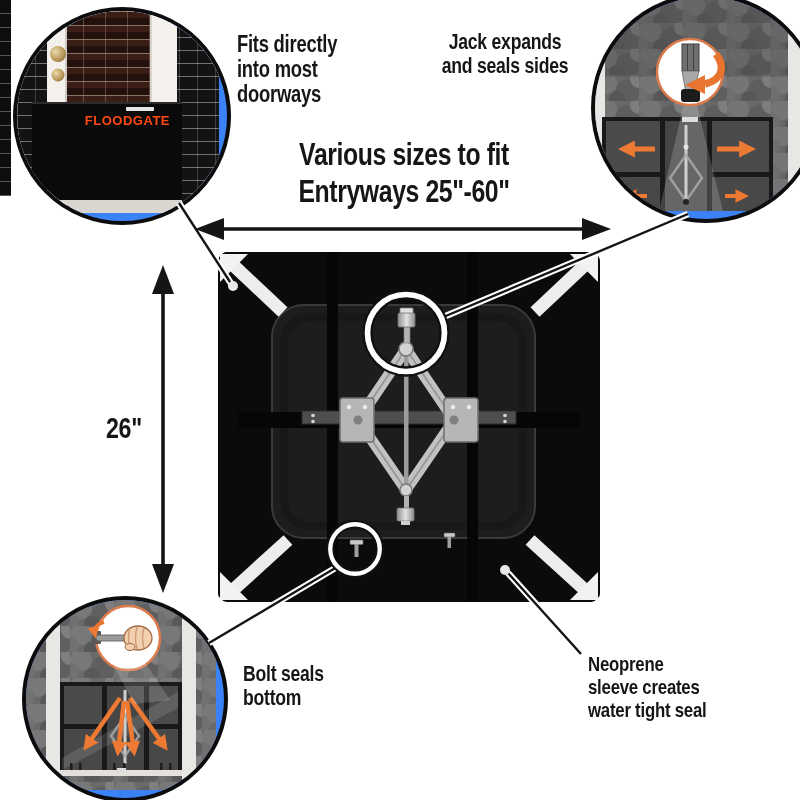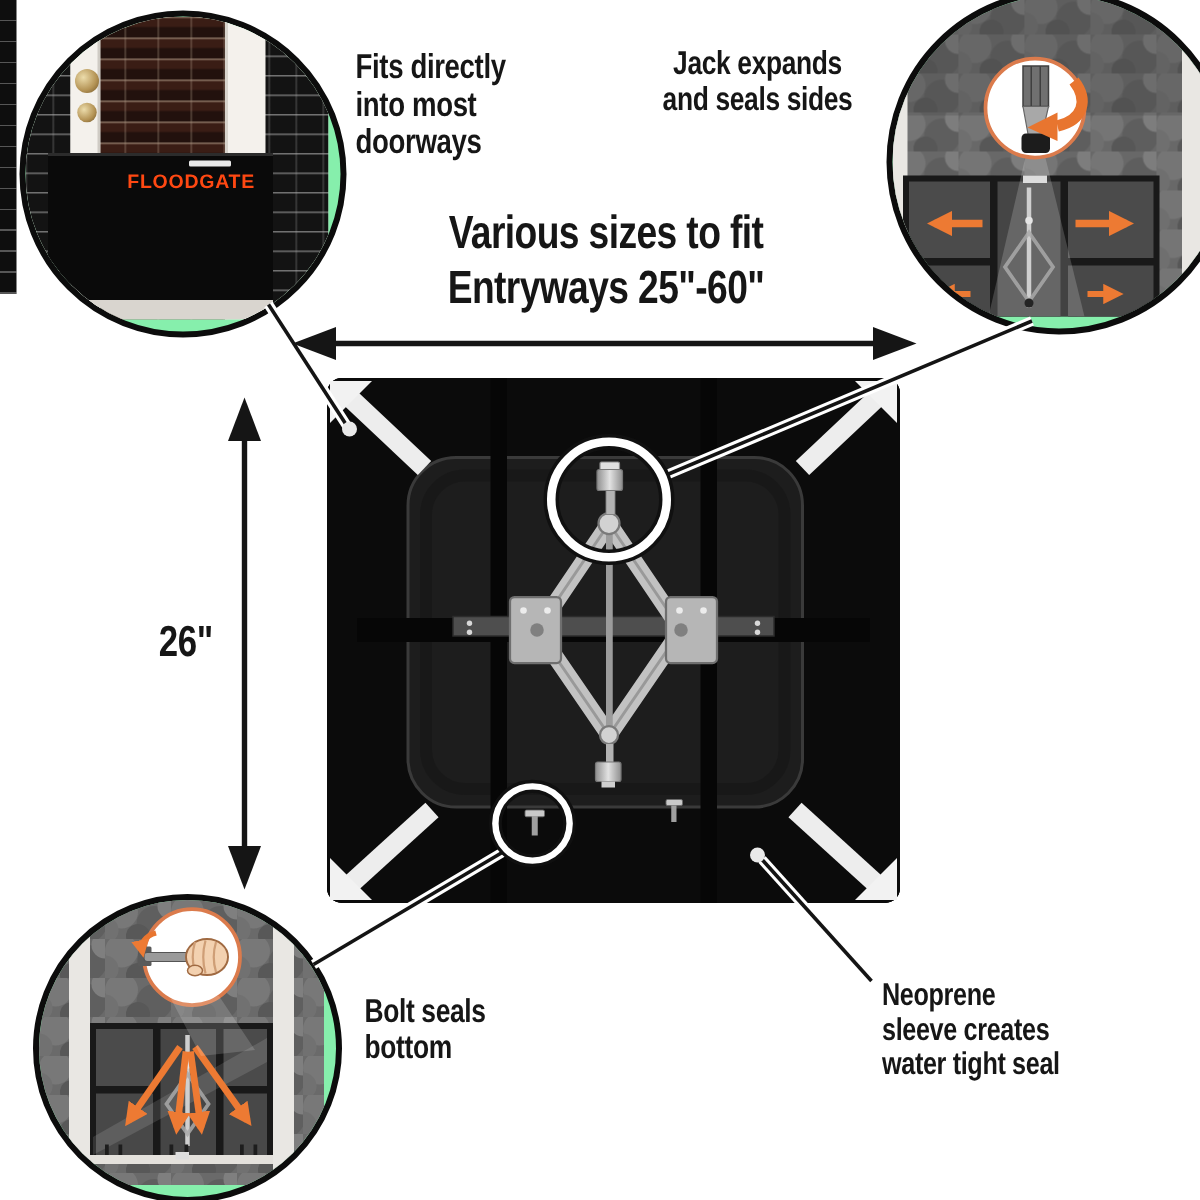--- a/index.html
+++ b/index.html
@@ -12,21 +12,21 @@
   .lbl-fits{left:237px;top:32px;font-size:23px;line-height:25px;}
   .lbl-jack{left:425px;top:30px;width:160px;text-align:center;font-size:22px;line-height:24px;transform-origin:center top;}
   .lbl-title{left:204px;top:136px;width:400px;text-align:center;font-size:31px;line-height:37px;transform-origin:center top;letter-spacing:-.5px;}
   .lbl-h26{left:58px;top:412px;width:84px;text-align:right;font-size:29px;transform-origin:right top;}
   .lbl-bolt{left:243px;top:662px;font-size:22px;line-height:24px;}
   .lbl-neo{left:588px;top:652px;font-size:21px;line-height:23px;}
   
   .edge-strip{position:absolute;left:0;top:0;width:11px;height:196px;background:#0e0e0e;
     background-image:repeating-linear-gradient(0deg,rgba(220,220,220,.35) 0 1px,transparent 1px 14px);}
   
-  .inset{position:absolute;border:4px solid #0c0c0c;border-radius:50%;overflow:hidden;background:#86efac;}
+  .inset{position:absolute;border:4px solid #0c0c0c;border-radius:50%;overflow:hidden;background:#3b82f6;}
   .inset svg{position:absolute;left:0;top:0;}
   .inset-tl{left:13px;top:7px;width:210px;height:210px;}
   .inset-tr{left:591px;top:-7px;width:222px;height:222px;}
   .inset-bl{left:22px;top:596px;width:198px;height:198px;}
   
   .product{position:absolute;left:218px;top:252px;width:382px;height:350px;background:#0b0b0b;
            border-radius:10px;box-shadow:inset 0 0 34px #000;}
   .product svg{position:absolute;left:0;top:0;}
   .overlay{position:absolute;left:0;top:0;pointer-events:none;}
 </style>

